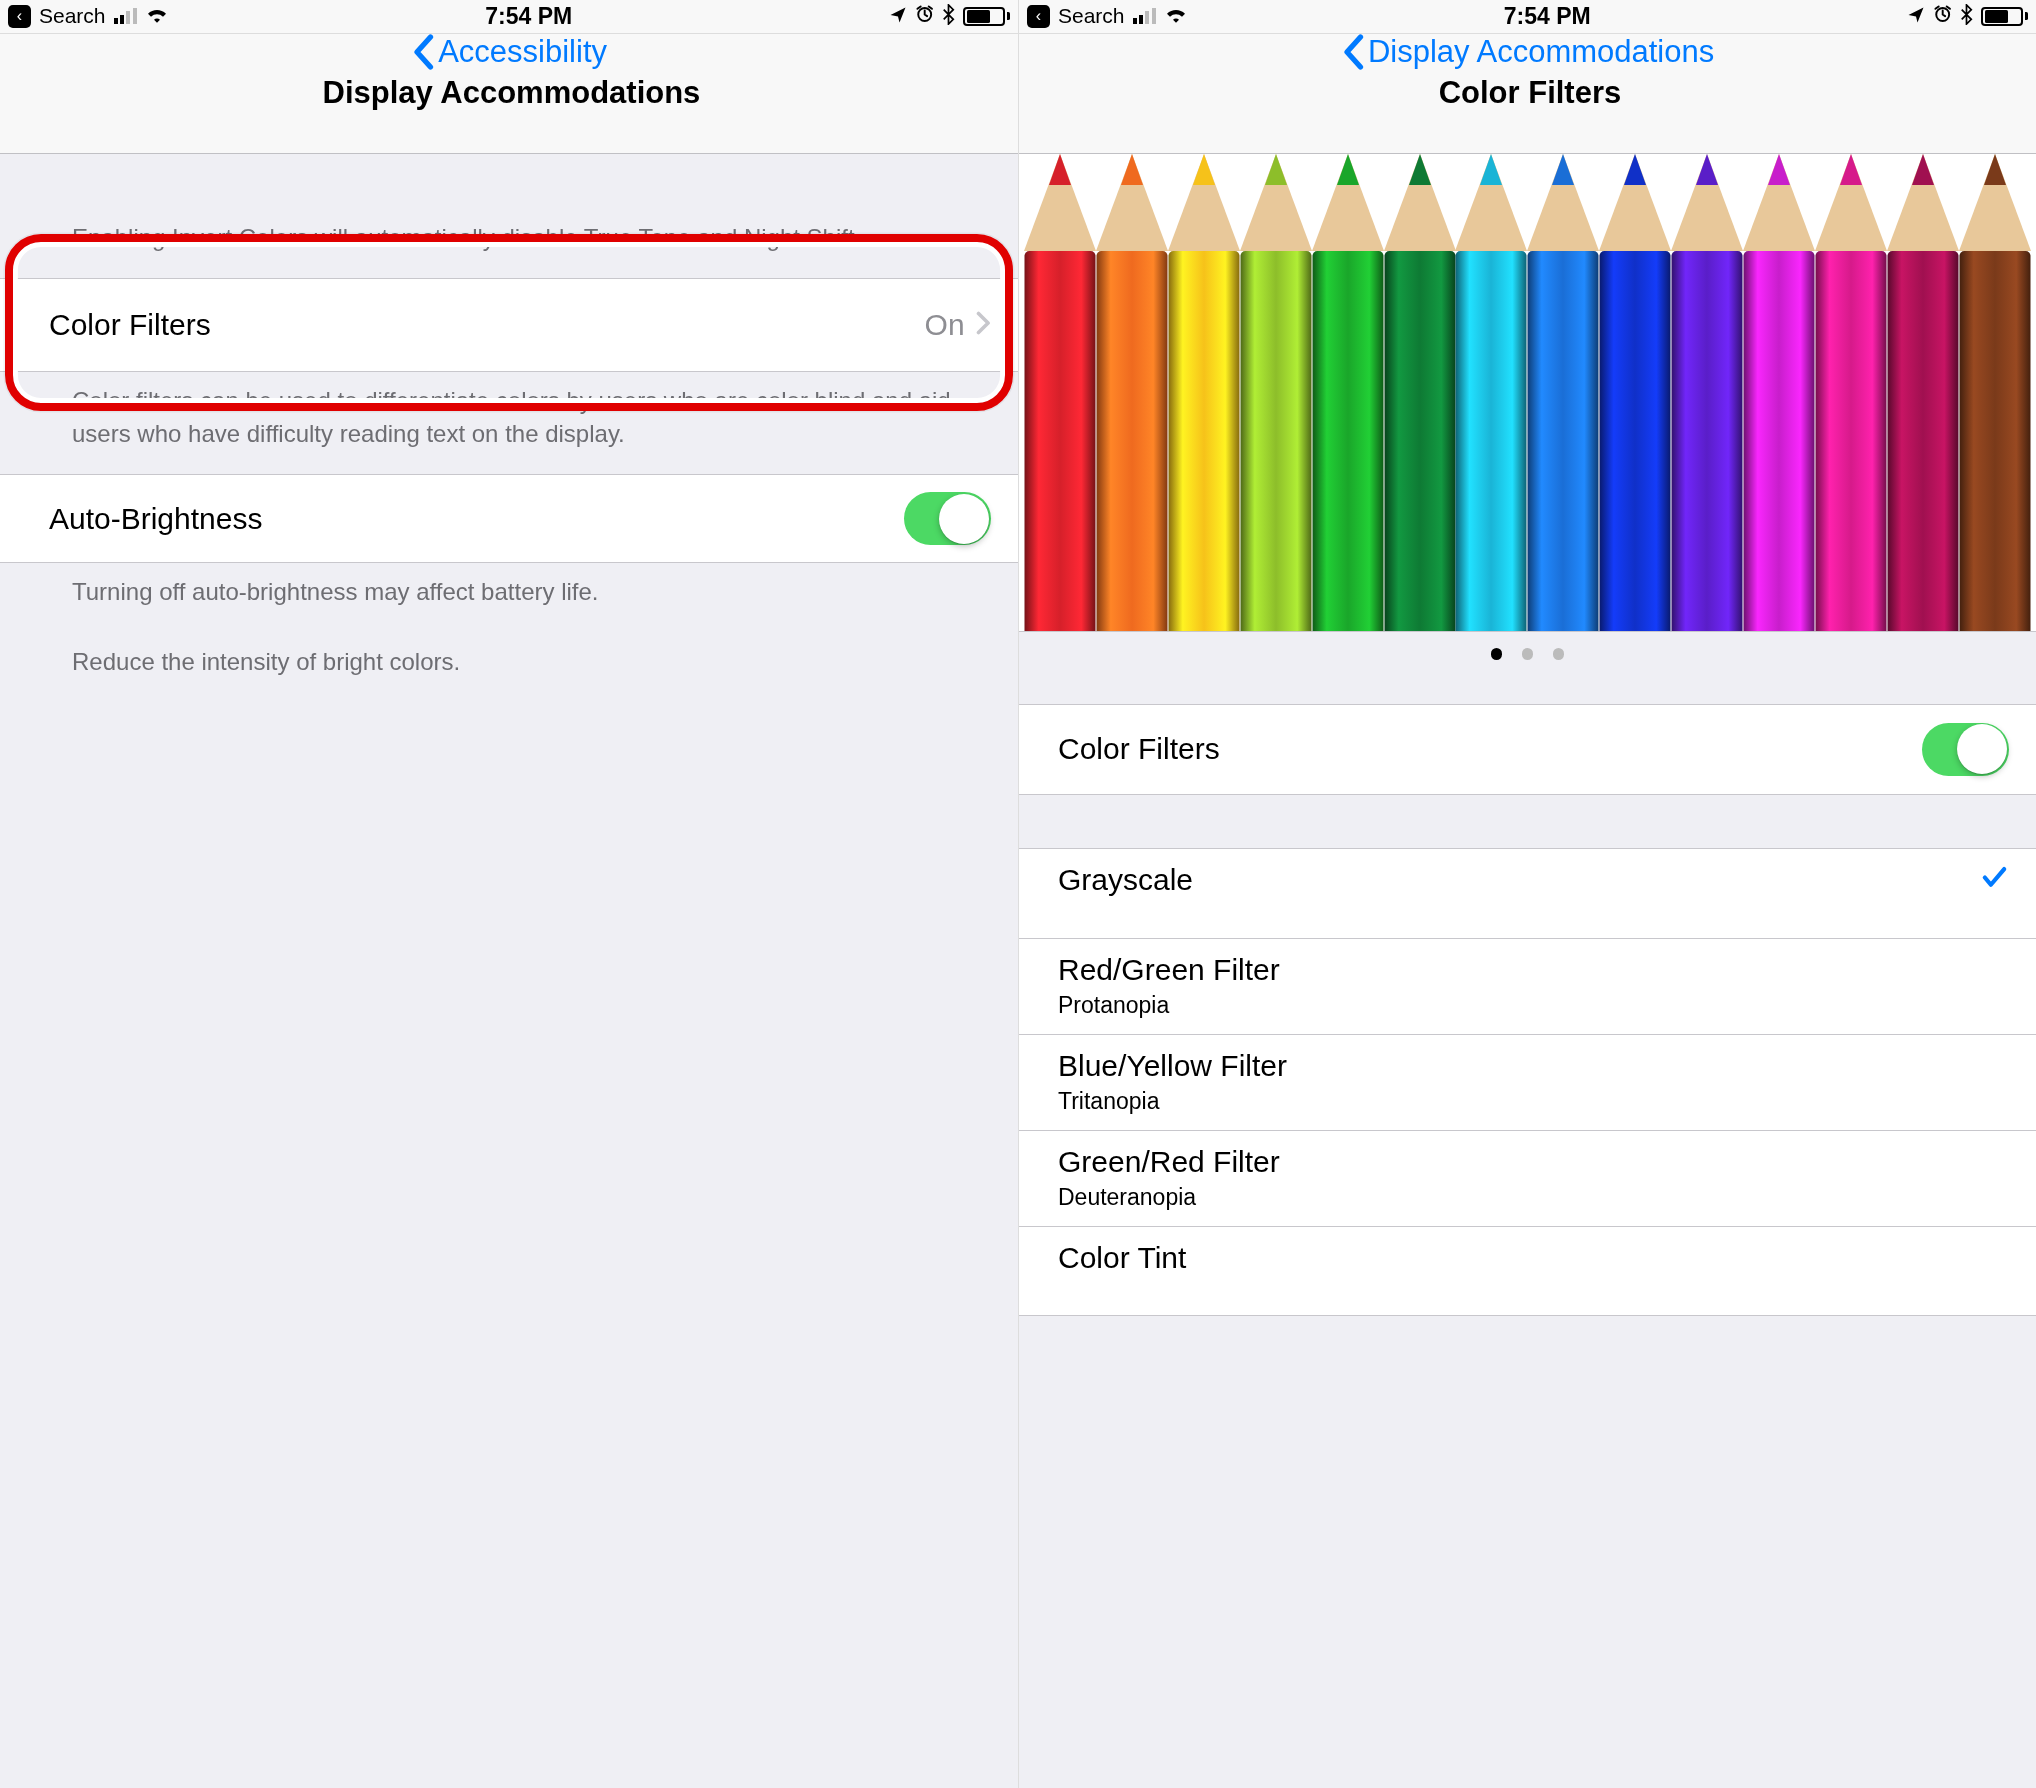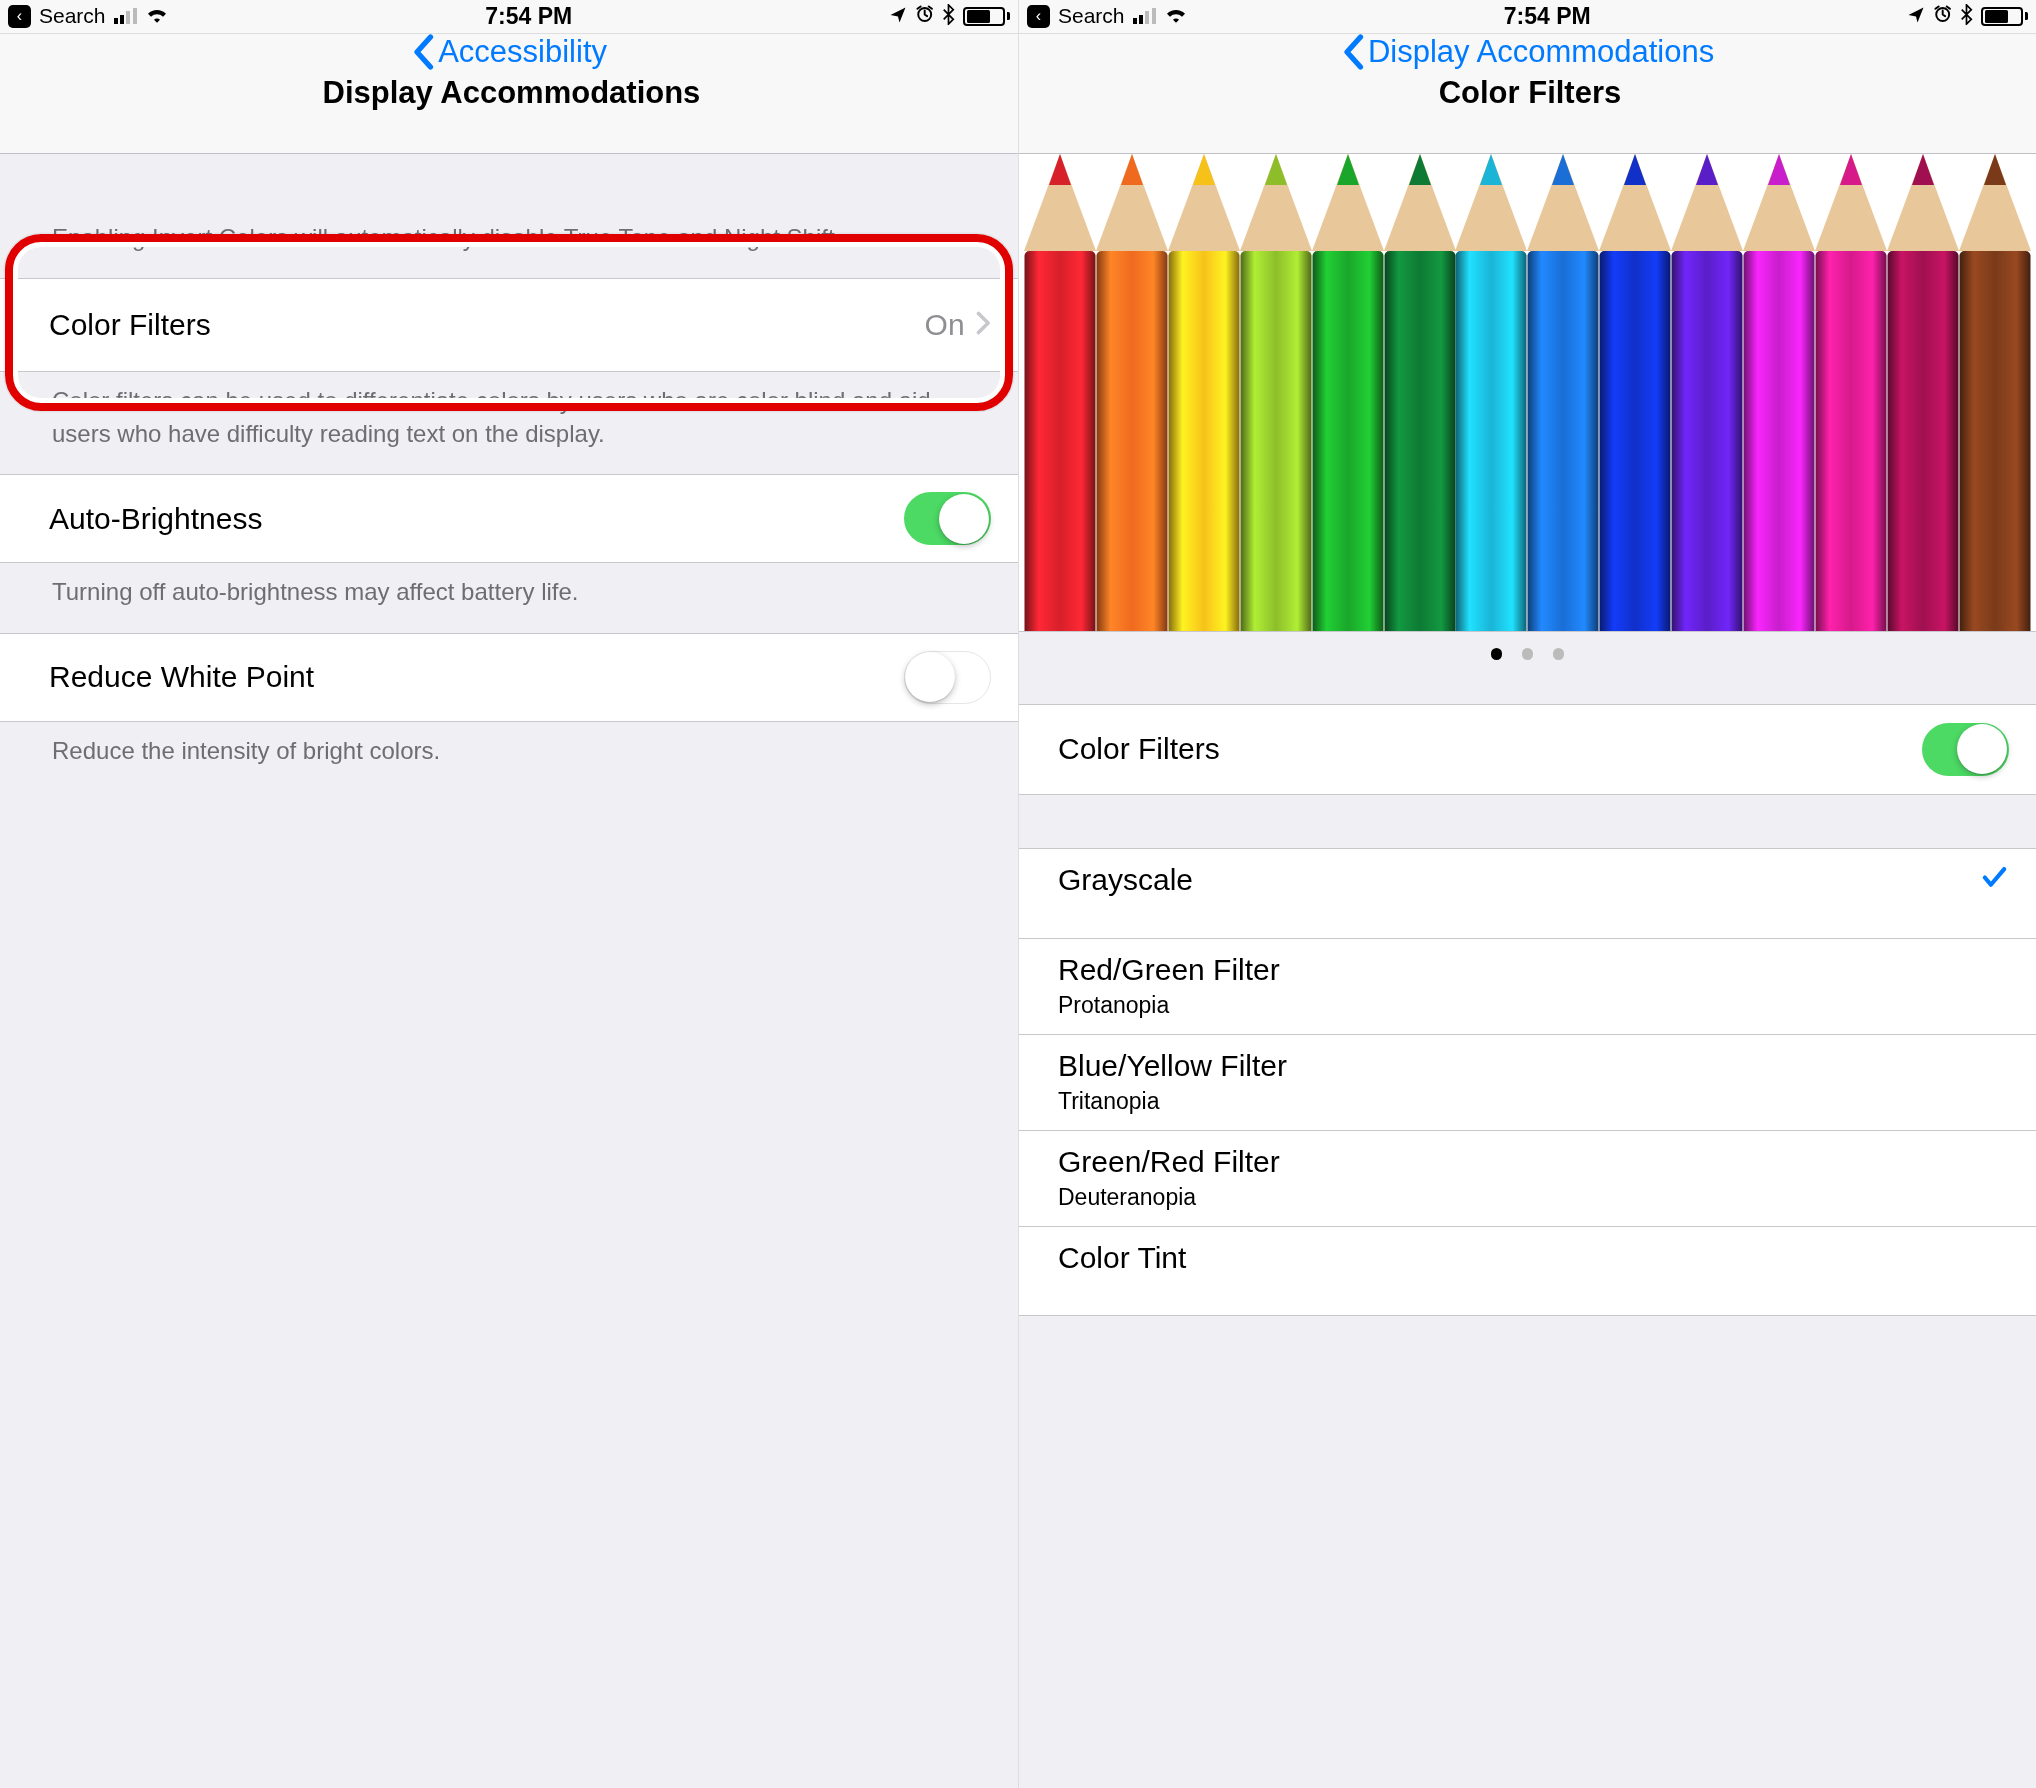--- a/index.html
+++ b/index.html
@@ -78,21 +78,21 @@
     align-items: center;
     padding: 0 27.5px 0 49px;
     font-size: 30px;
     color: #000;
     position: relative;
   }
   .cell .label { flex: 1; }
   .cell .value { color: #8e8e93; font-size: 30px; margin-right: 11.3px; }
   .chevron svg { width: 14.6px; height: 24px; }
   .footer {
-    padding: 13px 49px 24px 52px;
+    padding: 13px 49px 24px 72px;
     color: #6d6d72;
     font-size: 24px;
     line-height: 1.35;
   }
 
   
   .toggle { width: 87px; height: 53px; border-radius: 27px; position: relative; }
   .toggle.on { background: #4cd964; }
   .toggle.off { background: #fff; border: 1.6px solid #e5e5ea; }
   .toggle .knob {
@@ -240,26 +240,20 @@
   <div class="footer">Color filters can be used to differentiate colors by users who are color blind and aid users who have difficulty reading text on the display.</div>
 
   <div class="cell" style="min-height:89px;justify-content:center;">
     <span class="label">Auto-Brightness</span>
     <span class="toggle on">
         <span class="knob"></span>
       </span>
   </div>
   <div class="footer">Turning off auto-brightness may affect battery life.</div>
 
-  <div class="cell" style="min-height:89px;">
-    <span class="label">Reduce White Point</span>
-    <span class="toggle off">
-        <span class="knob"></span>
-      </span>
-  </div>
   <div class="footer">Reduce the intensity of bright colors.</div>
 
 </div>
 
 <div class="screen">
 
   <div class="status-bar">
     <div class="status-left">
       <span class="back-chip">‹</span>
       <span>Search</span>

